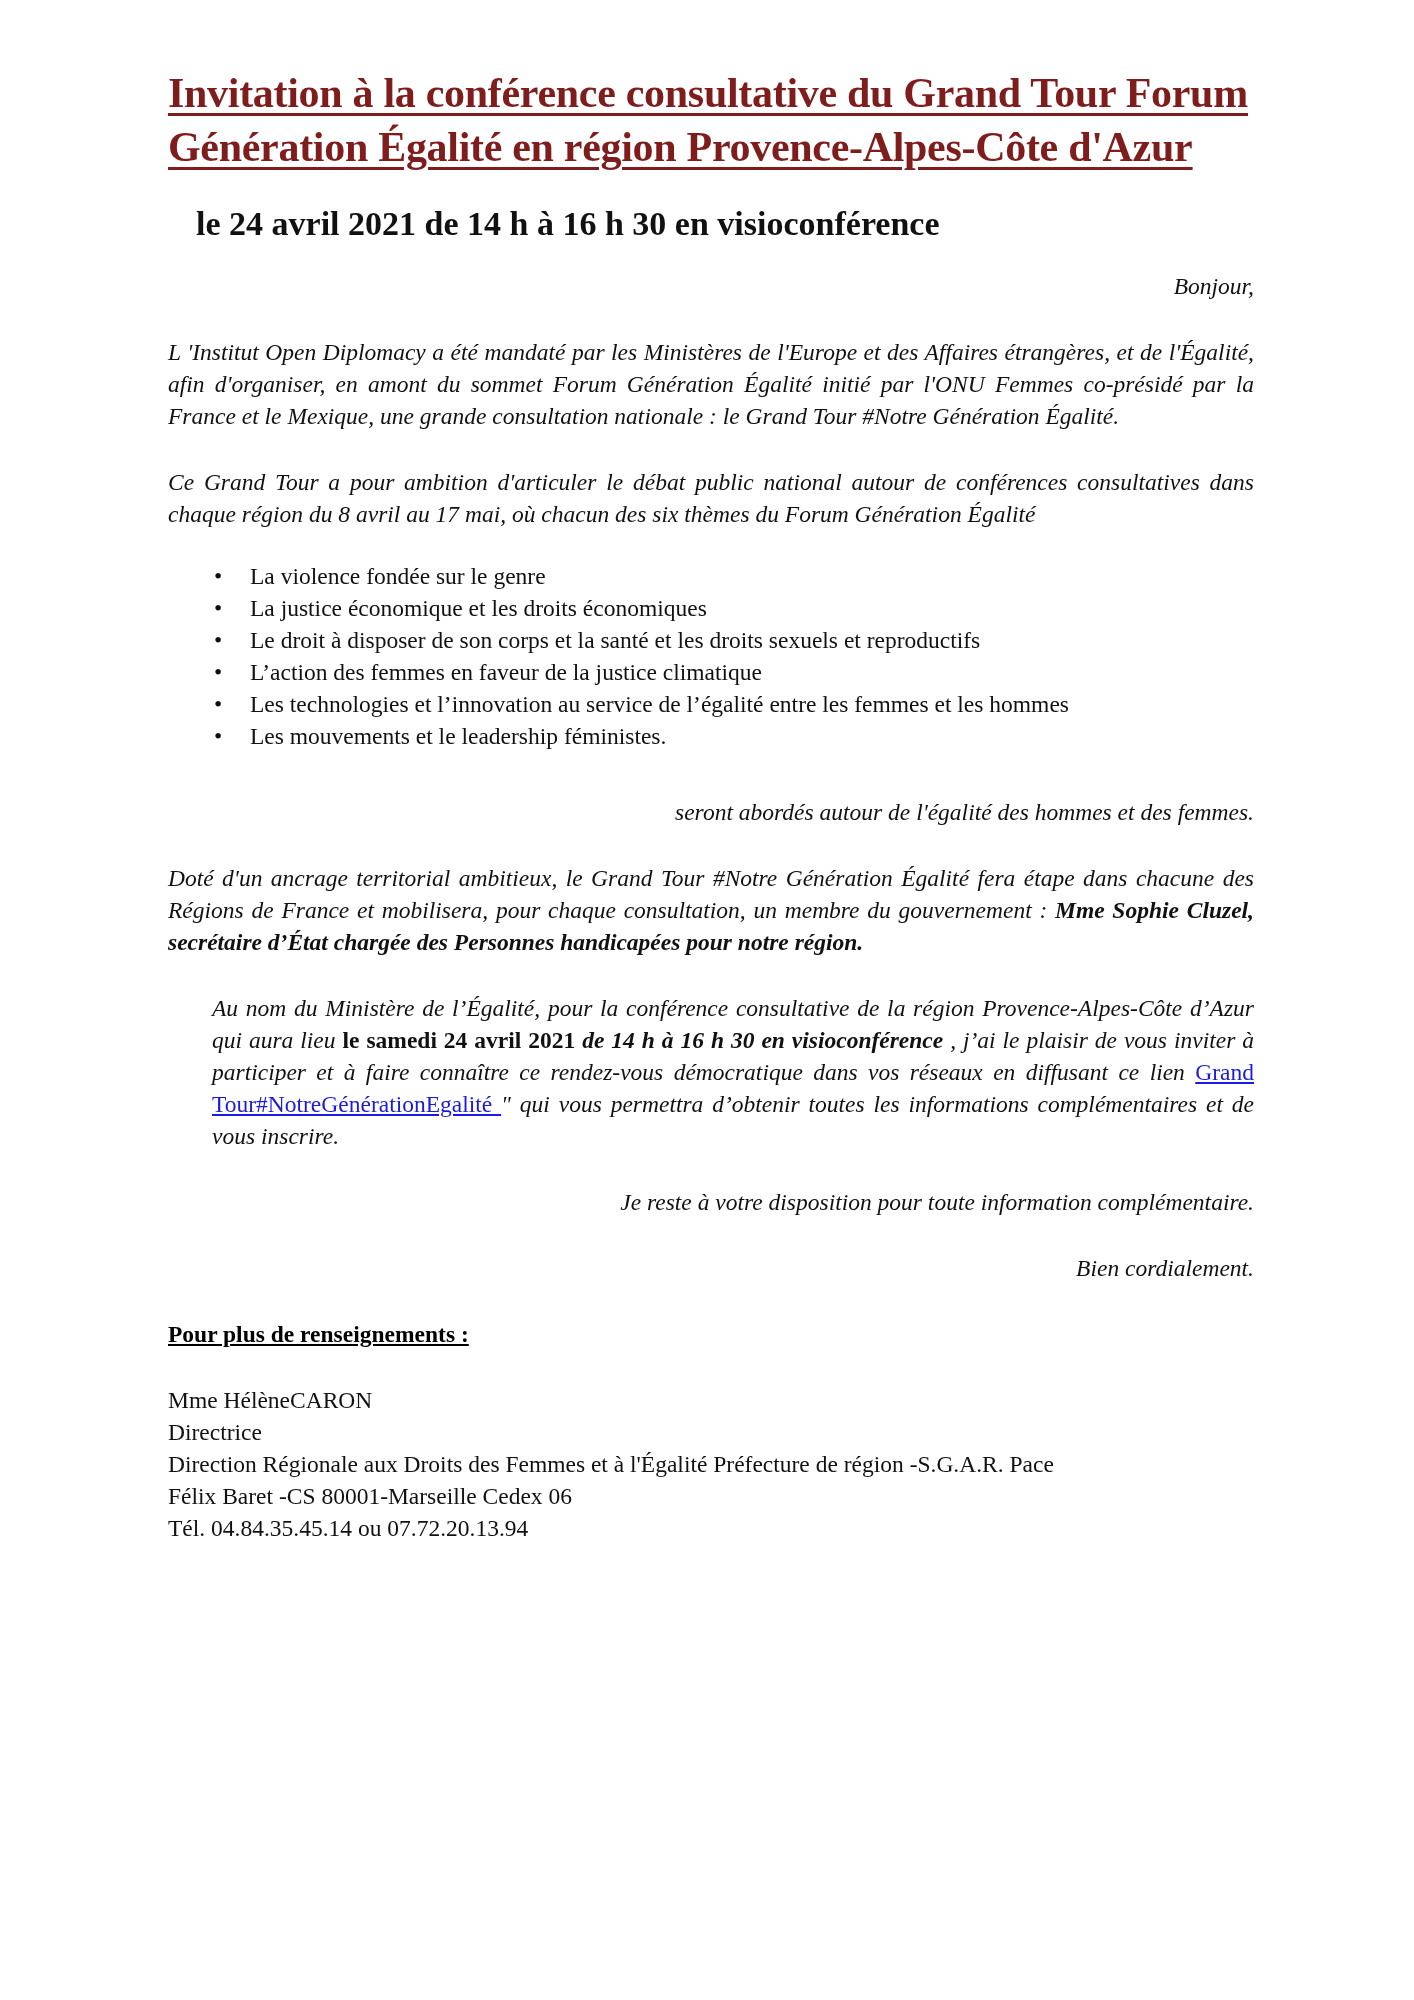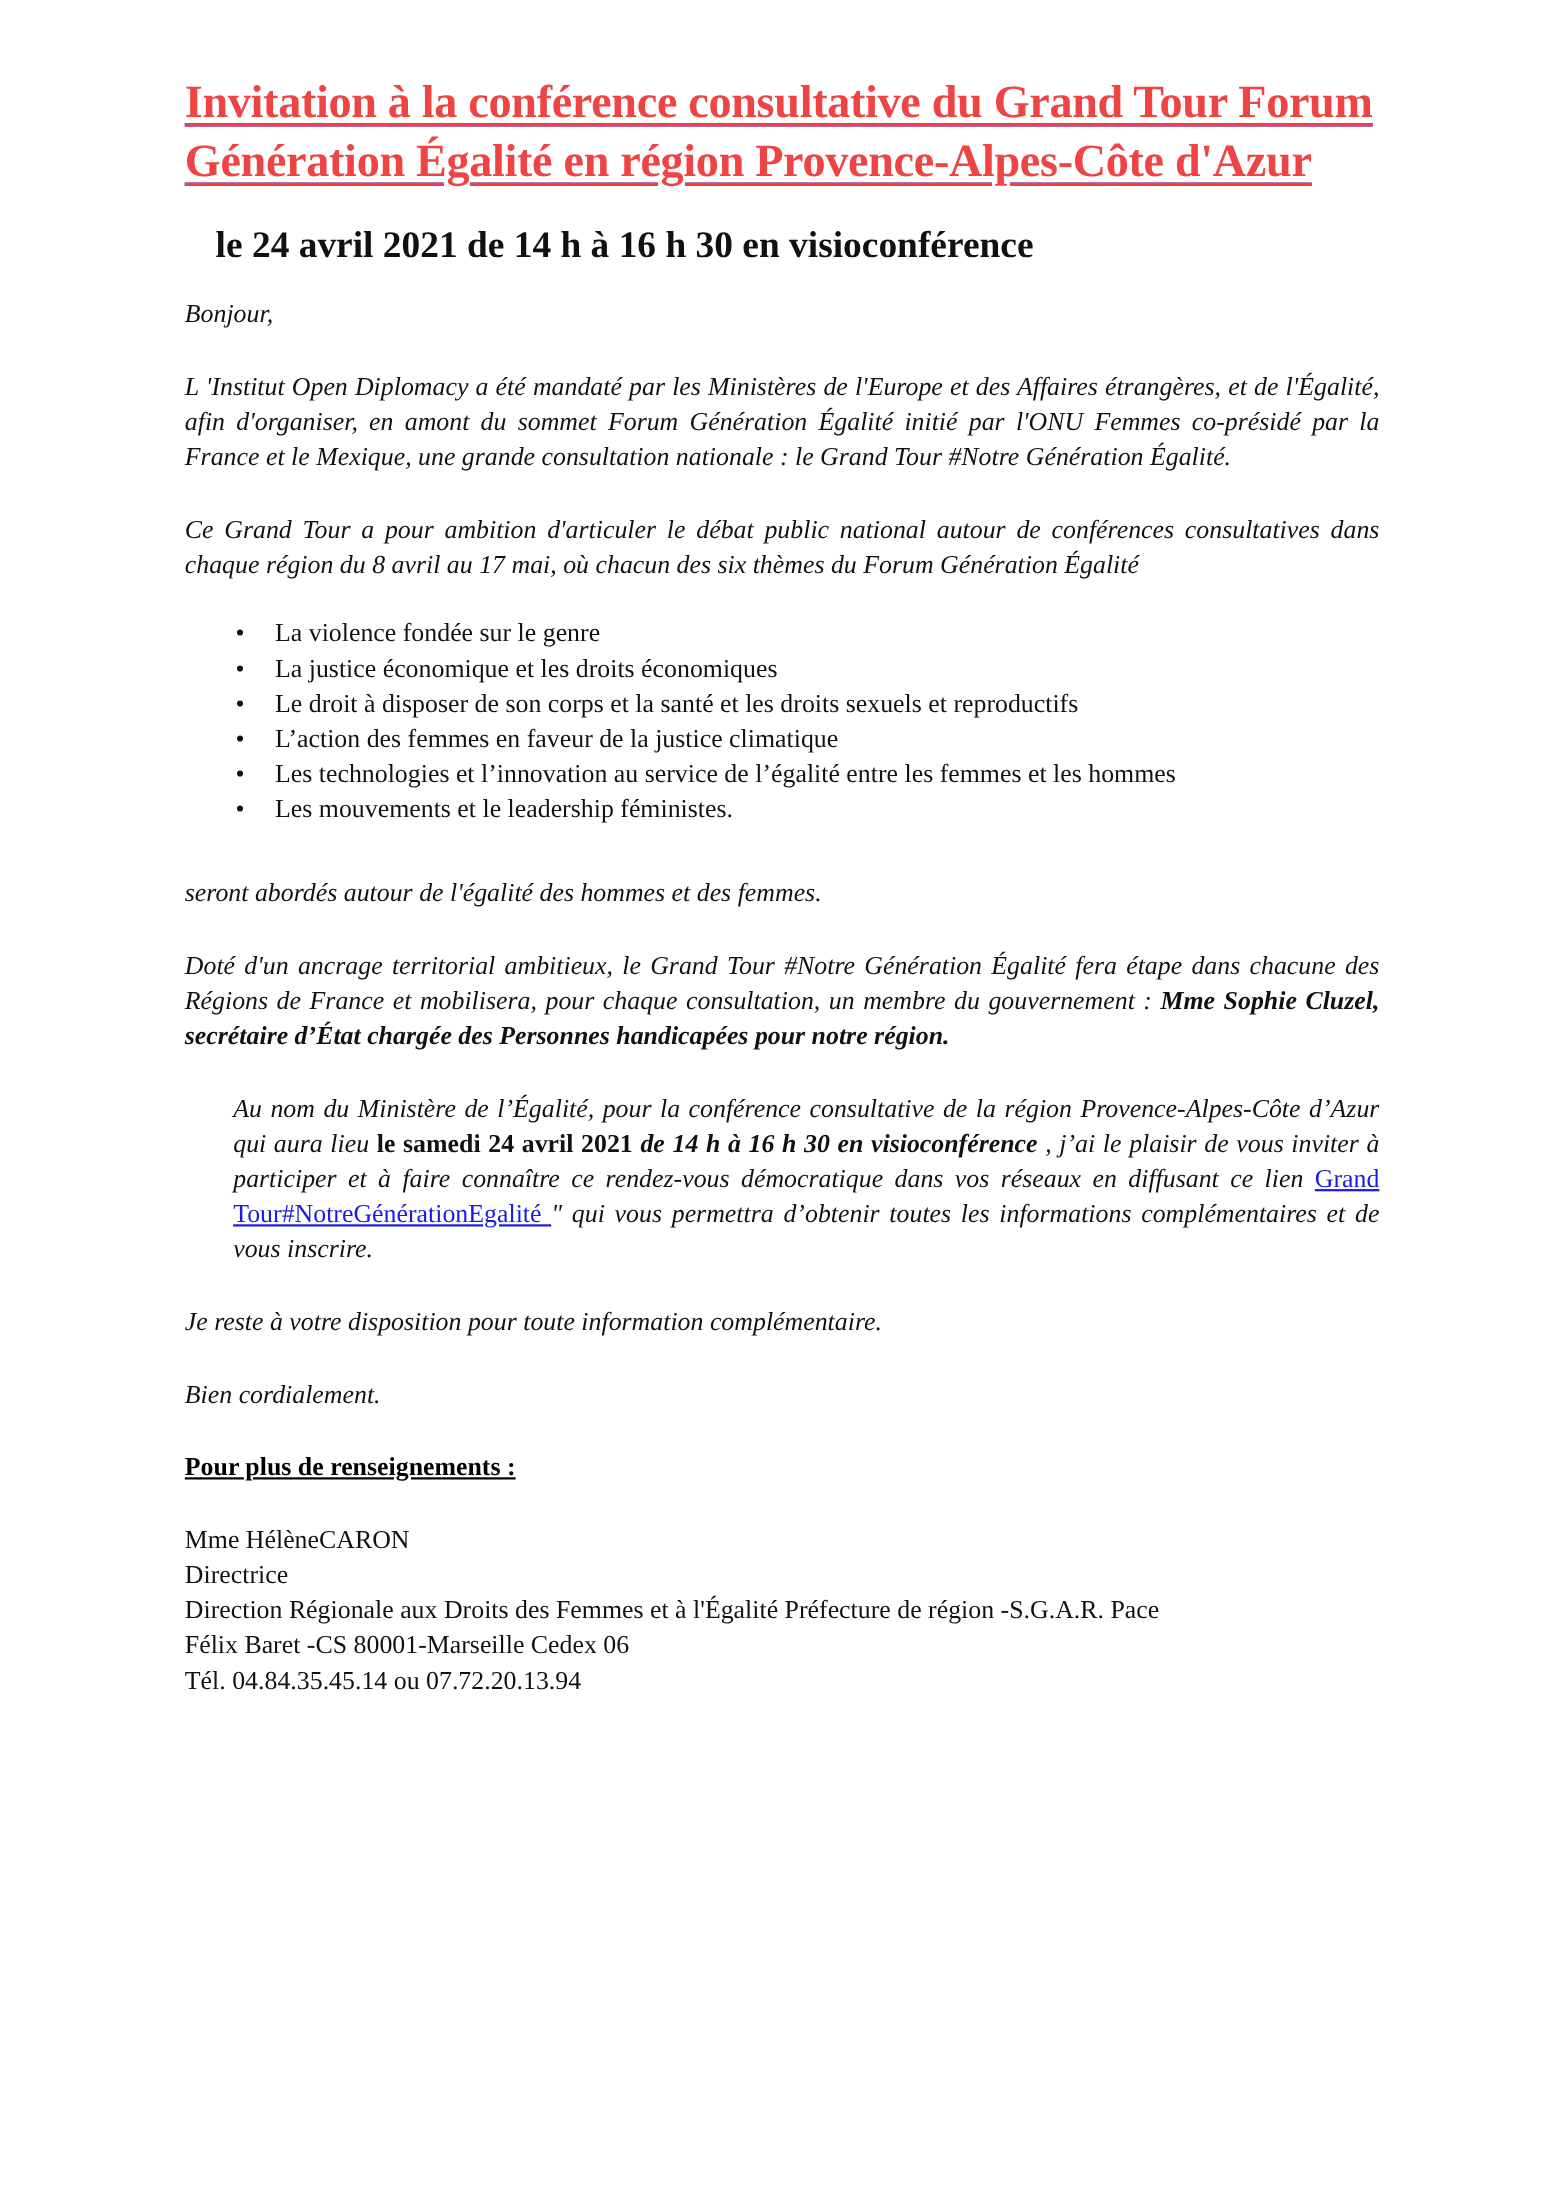--- a/index.html
+++ b/index.html
@@ -1,22 +1,22 @@
 <!DOCTYPE html>
 <html><head>
 <meta charset="utf-8">
 <style>
   html, body { margin: 0; padding: 0; background: #ffffff; }
   body { width: 1414px; height: 2000px; position: relative; overflow: hidden; font-family: "Liberation Serif", serif; color: #111; }
   .page { position: absolute; left: 168px; top: 66px; width: 1086px; }
   .title { font-family: "Liberation Serif", serif; font-weight: bold; font-size: 42px; line-height: 54px; color: #0000ee; text-decoration: underline; text-decoration-thickness: 3px; text-underline-offset: 6px; margin: 0; letter-spacing: -0.3px; }
-  .title a { color: #ef4444; text-decoration: inherit; }
+  .title a { color: #7f1d1d; text-decoration: inherit; }
   .subtitle { font-weight: bold; font-size: 34px; text-align: left; margin: 30px 0 0 0; line-height: 40px; padding-left: 28px; }
   p { margin: 0; font-size: 23.5px; line-height: 32px; }
-  .it { font-style: italic; }
+  .it { font-style: italic; text-align: right; }
   .justify { text-align: justify; }
   .greet { margin-top: 26px; }
   .p1 { margin-top: 34px; }
   .p2 { margin-top: 34px; font-family: Liberation Serif, serif; }
   ul.themes { list-style: none; margin: 30px 0 0 0; padding: 0 0 0 46px; }
   ul.themes li { font-size: 23.5px; line-height: 32px; position: relative; padding-left: 36px; }
   ul.themes li .bullet { position: absolute; left: 0; top: 0; }
   .p3 { margin-top: 44px; }
   .p4 { margin-top: 34px; }
   .p5 { margin-top: 34px; margin-left: 44px; }

